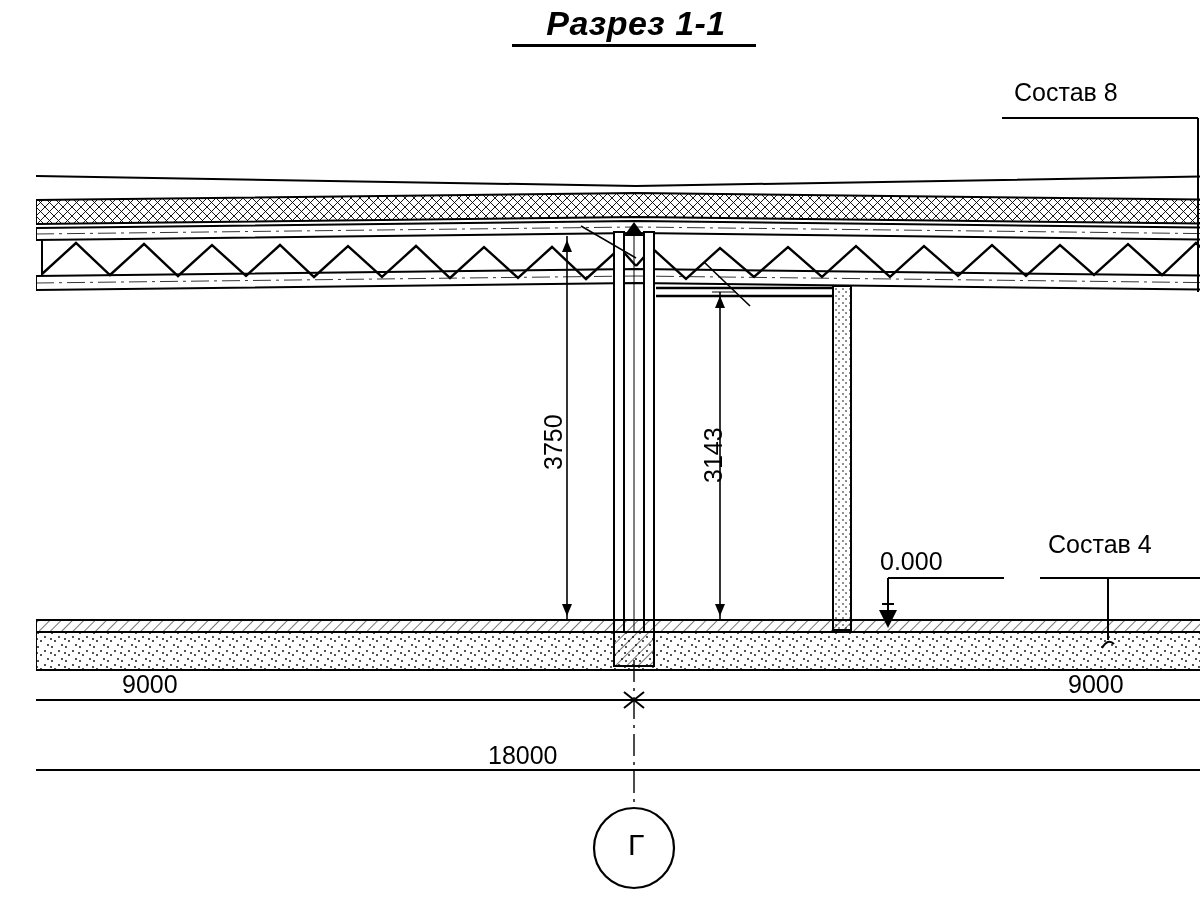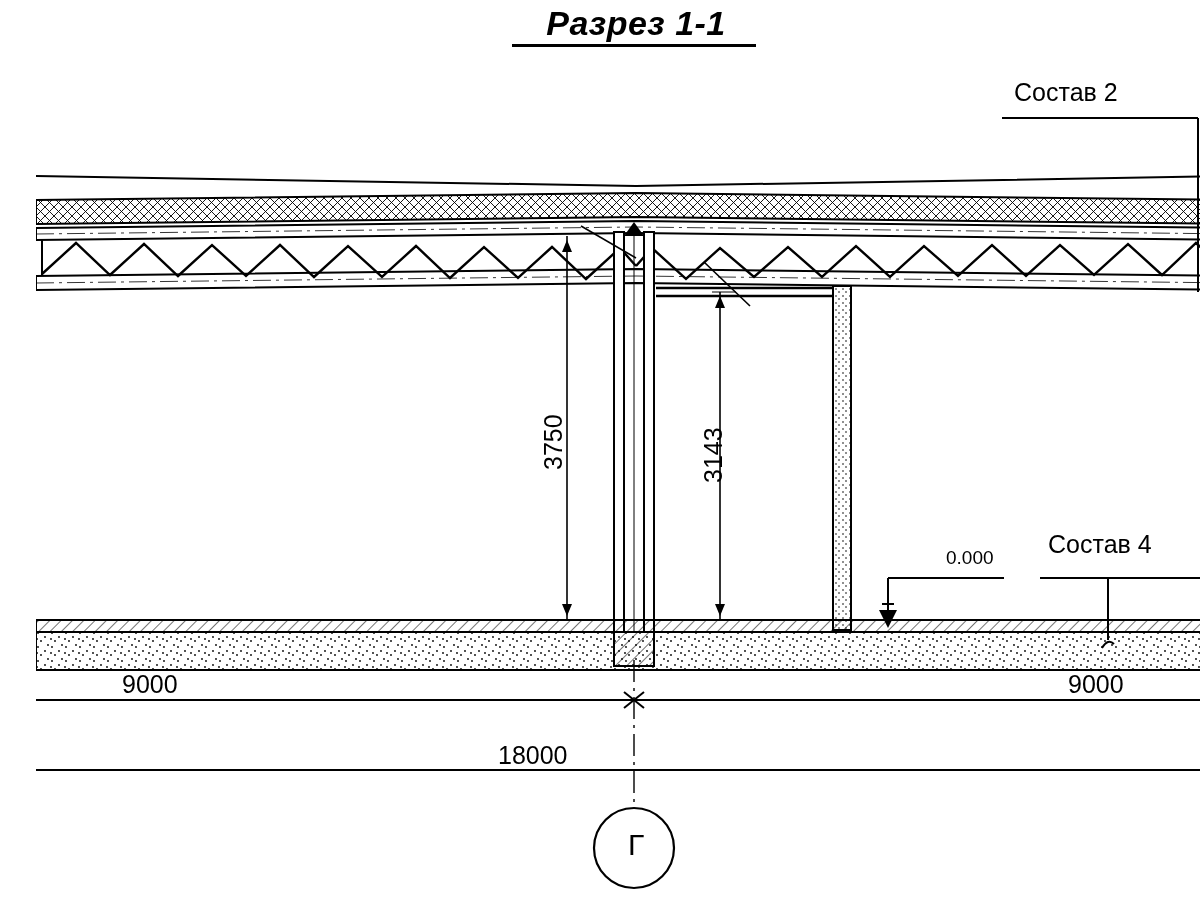--- a/index.html
+++ b/index.html
@@ -45,31 +45,31 @@
     top: 44px;
     width: 244px;
     height: 3px;
     background: #000;
   }
   .note {
     font-size: 25px;
   }
   #sostav2 { left: 978px; top: 78px; }
   #sostav1 { left: 1012px; top: 530px; }
-  #level0  { left: 910px; top: 547px; font-size: 19px; text-align: center; }
+  #level0  { left: 844px; top: 547px; font-size: 25px; text-align: center; }
   .vdim {
     font-size: 25px;
     transform: rotate(-90deg);
     transform-origin: left top;
   }
   #d3750 { left: 503px; top: 470px; }
   #d3143 { left: 663px; top: 483px; }
   #d9000l { left: 86px;  top: 670px; font-size: 25px; }
   #d9000r { left: 1032px; top: 670px; font-size: 25px; }
-  #d18000 { left: 462px; top: 741px; font-size: 25px; }
+  #d18000 { left: 452px; top: 741px; font-size: 25px; }
   #axis-letter {
     left: 576px; top: 828px;
     width: 48px; text-align: center;
     font-size: 30px;
   }
 </style>
 </head>
 <body>
 
 <div id="sheet">
@@ -165,21 +165,21 @@
     <line x1="588" y1="692" x2="608" y2="708" stroke="#000" stroke-width="2"></line>
     <line x1="588" y1="708" x2="608" y2="692" stroke="#000" stroke-width="2"></line>
 
     <line x1="598" y1="660" x2="598" y2="820" stroke="#000" stroke-width="1.4" stroke-dasharray="22 6 3 6"></line>
     <circle cx="598" cy="848" r="40" fill="#ffffff" stroke="#000" stroke-width="2.2"></circle>
   </svg>
 
   <div class="lbl" id="title">Разрез 1-1</div>
   <div id="title-underline"></div>
 
-  <div class="lbl note" id="sostav2">Состав 2</div>
+  <div class="lbl note" id="sostav2">Состав 8</div>
   <div class="lbl note" id="sostav1">Состав 4</div>
   <div class="lbl" id="level0">0.000</div>
 
   <div class="lbl vdim" id="d3750">3750</div>
   <div class="lbl vdim" id="d3143">3143</div>
 
   <div class="lbl" id="d9000l">9000</div>
   <div class="lbl" id="d9000r">9000</div>
   <div class="lbl" id="d18000">18000</div>
 

